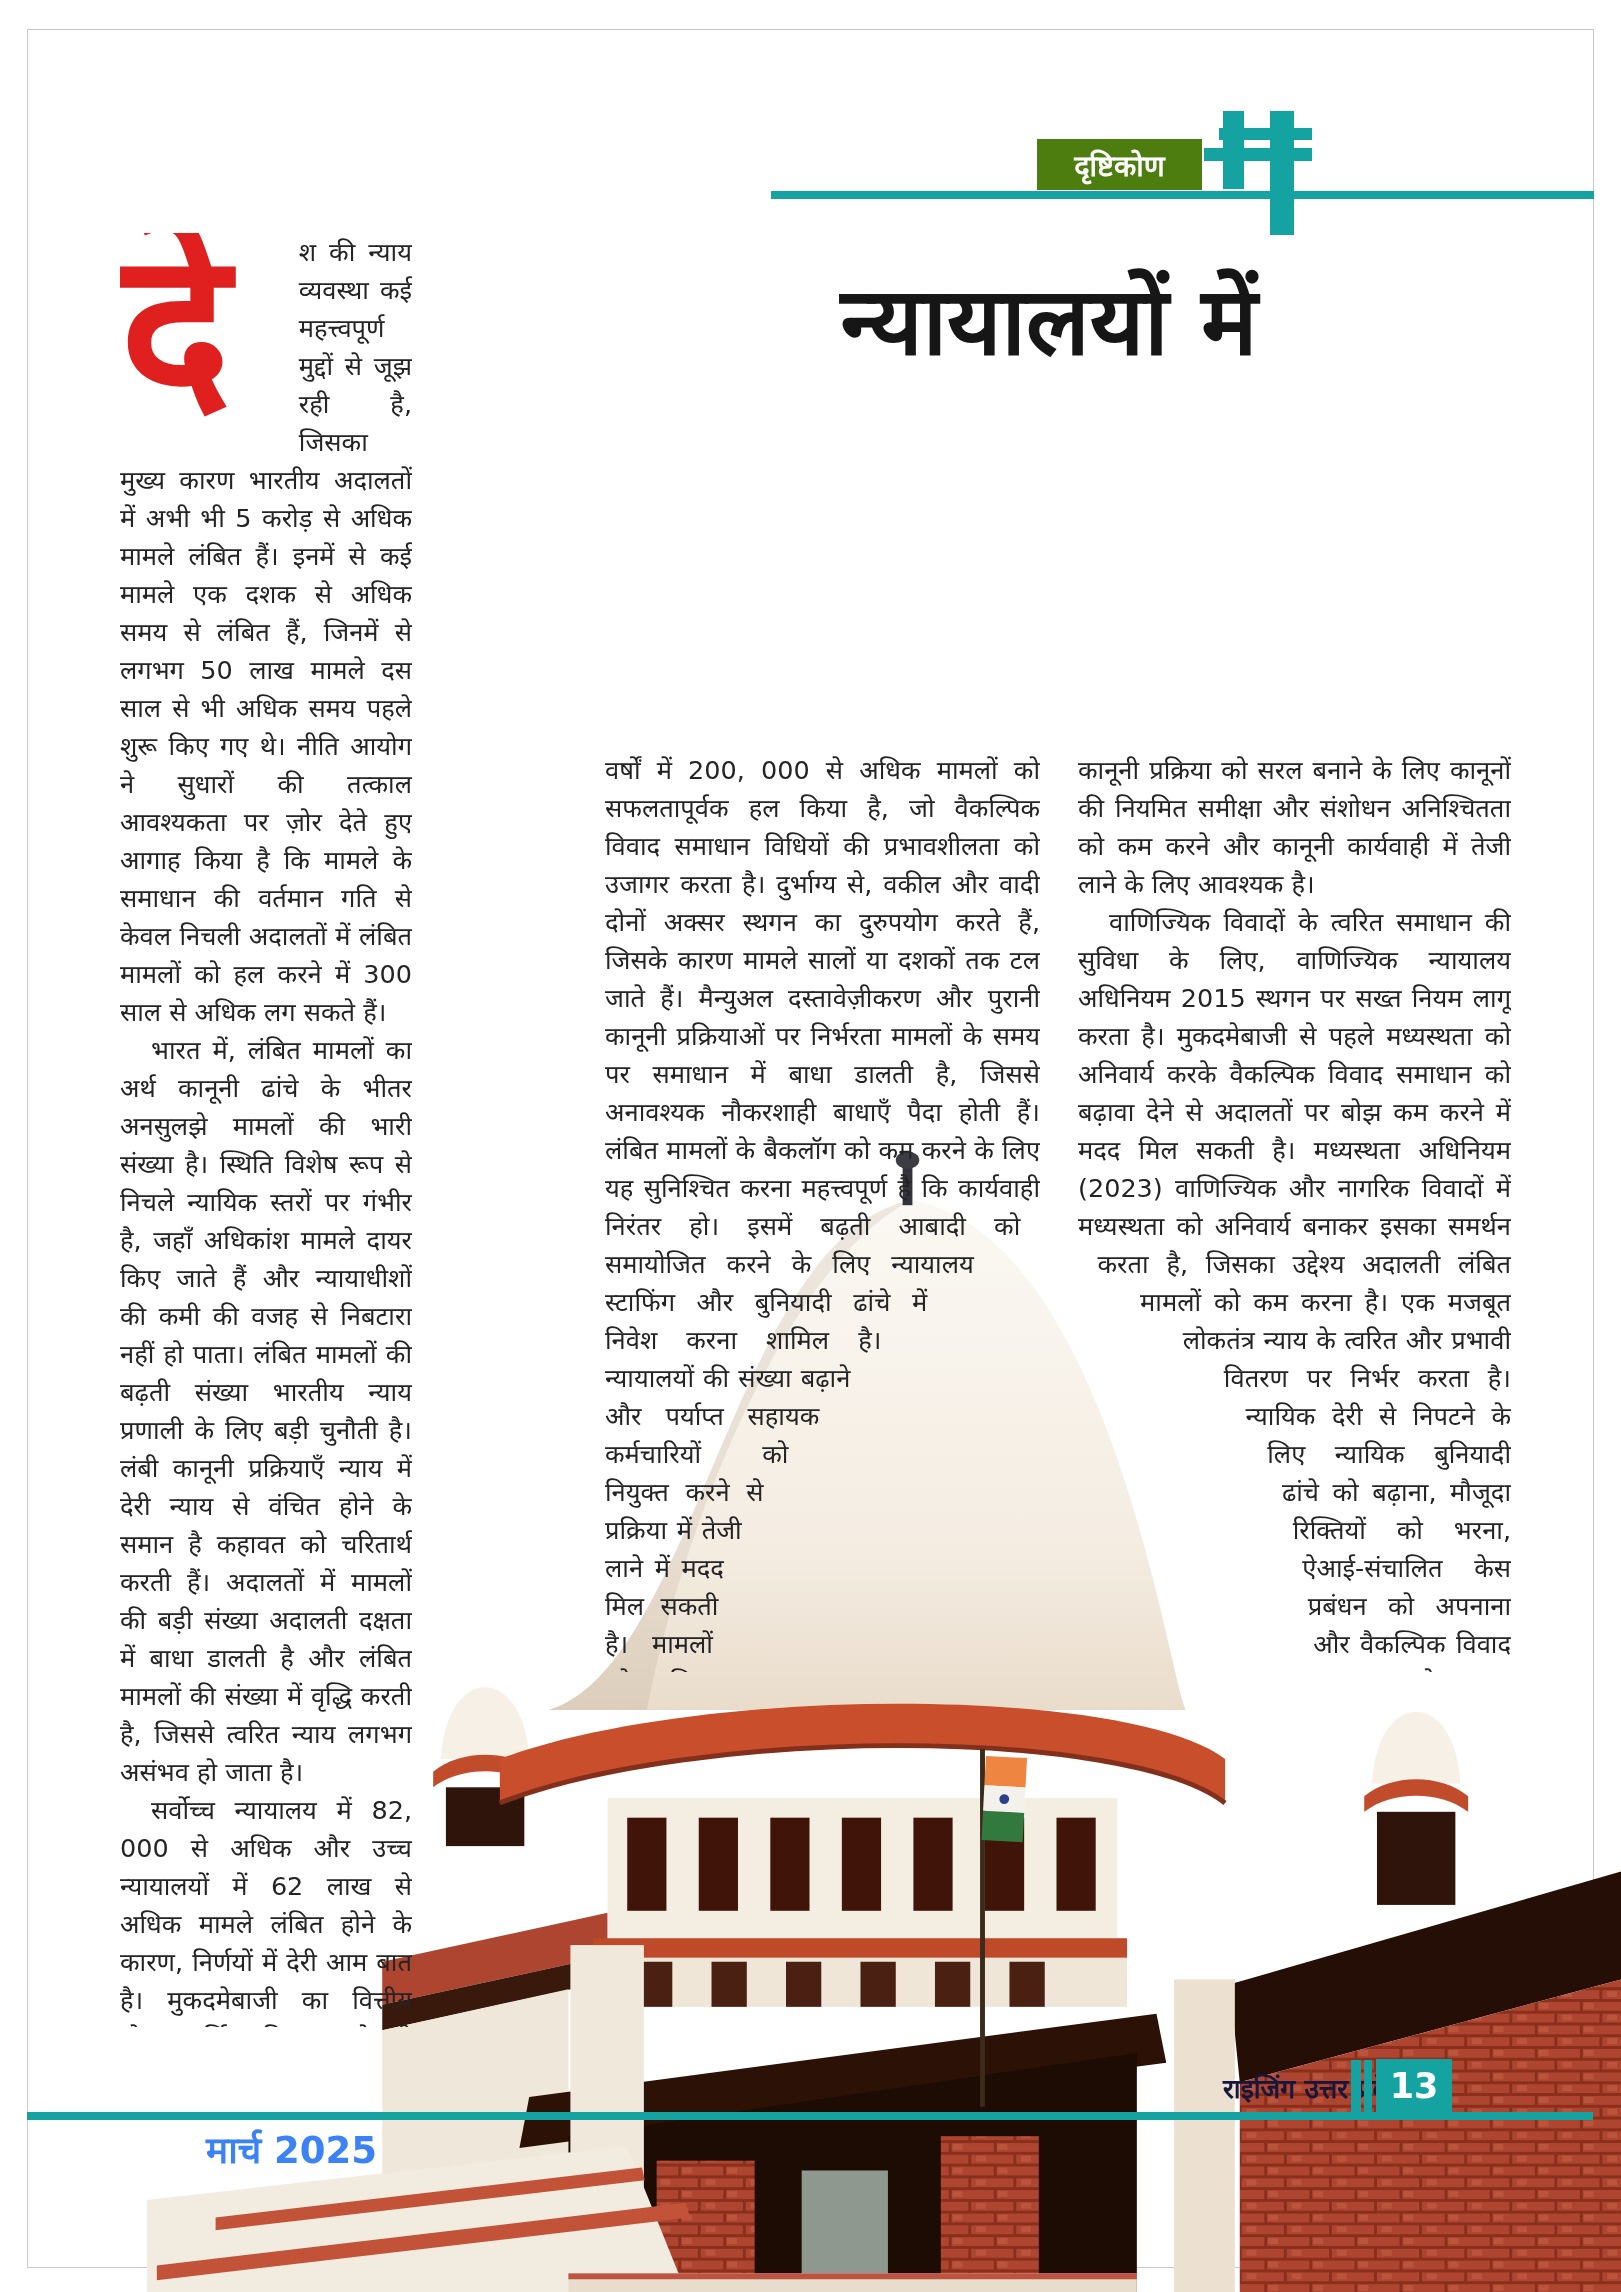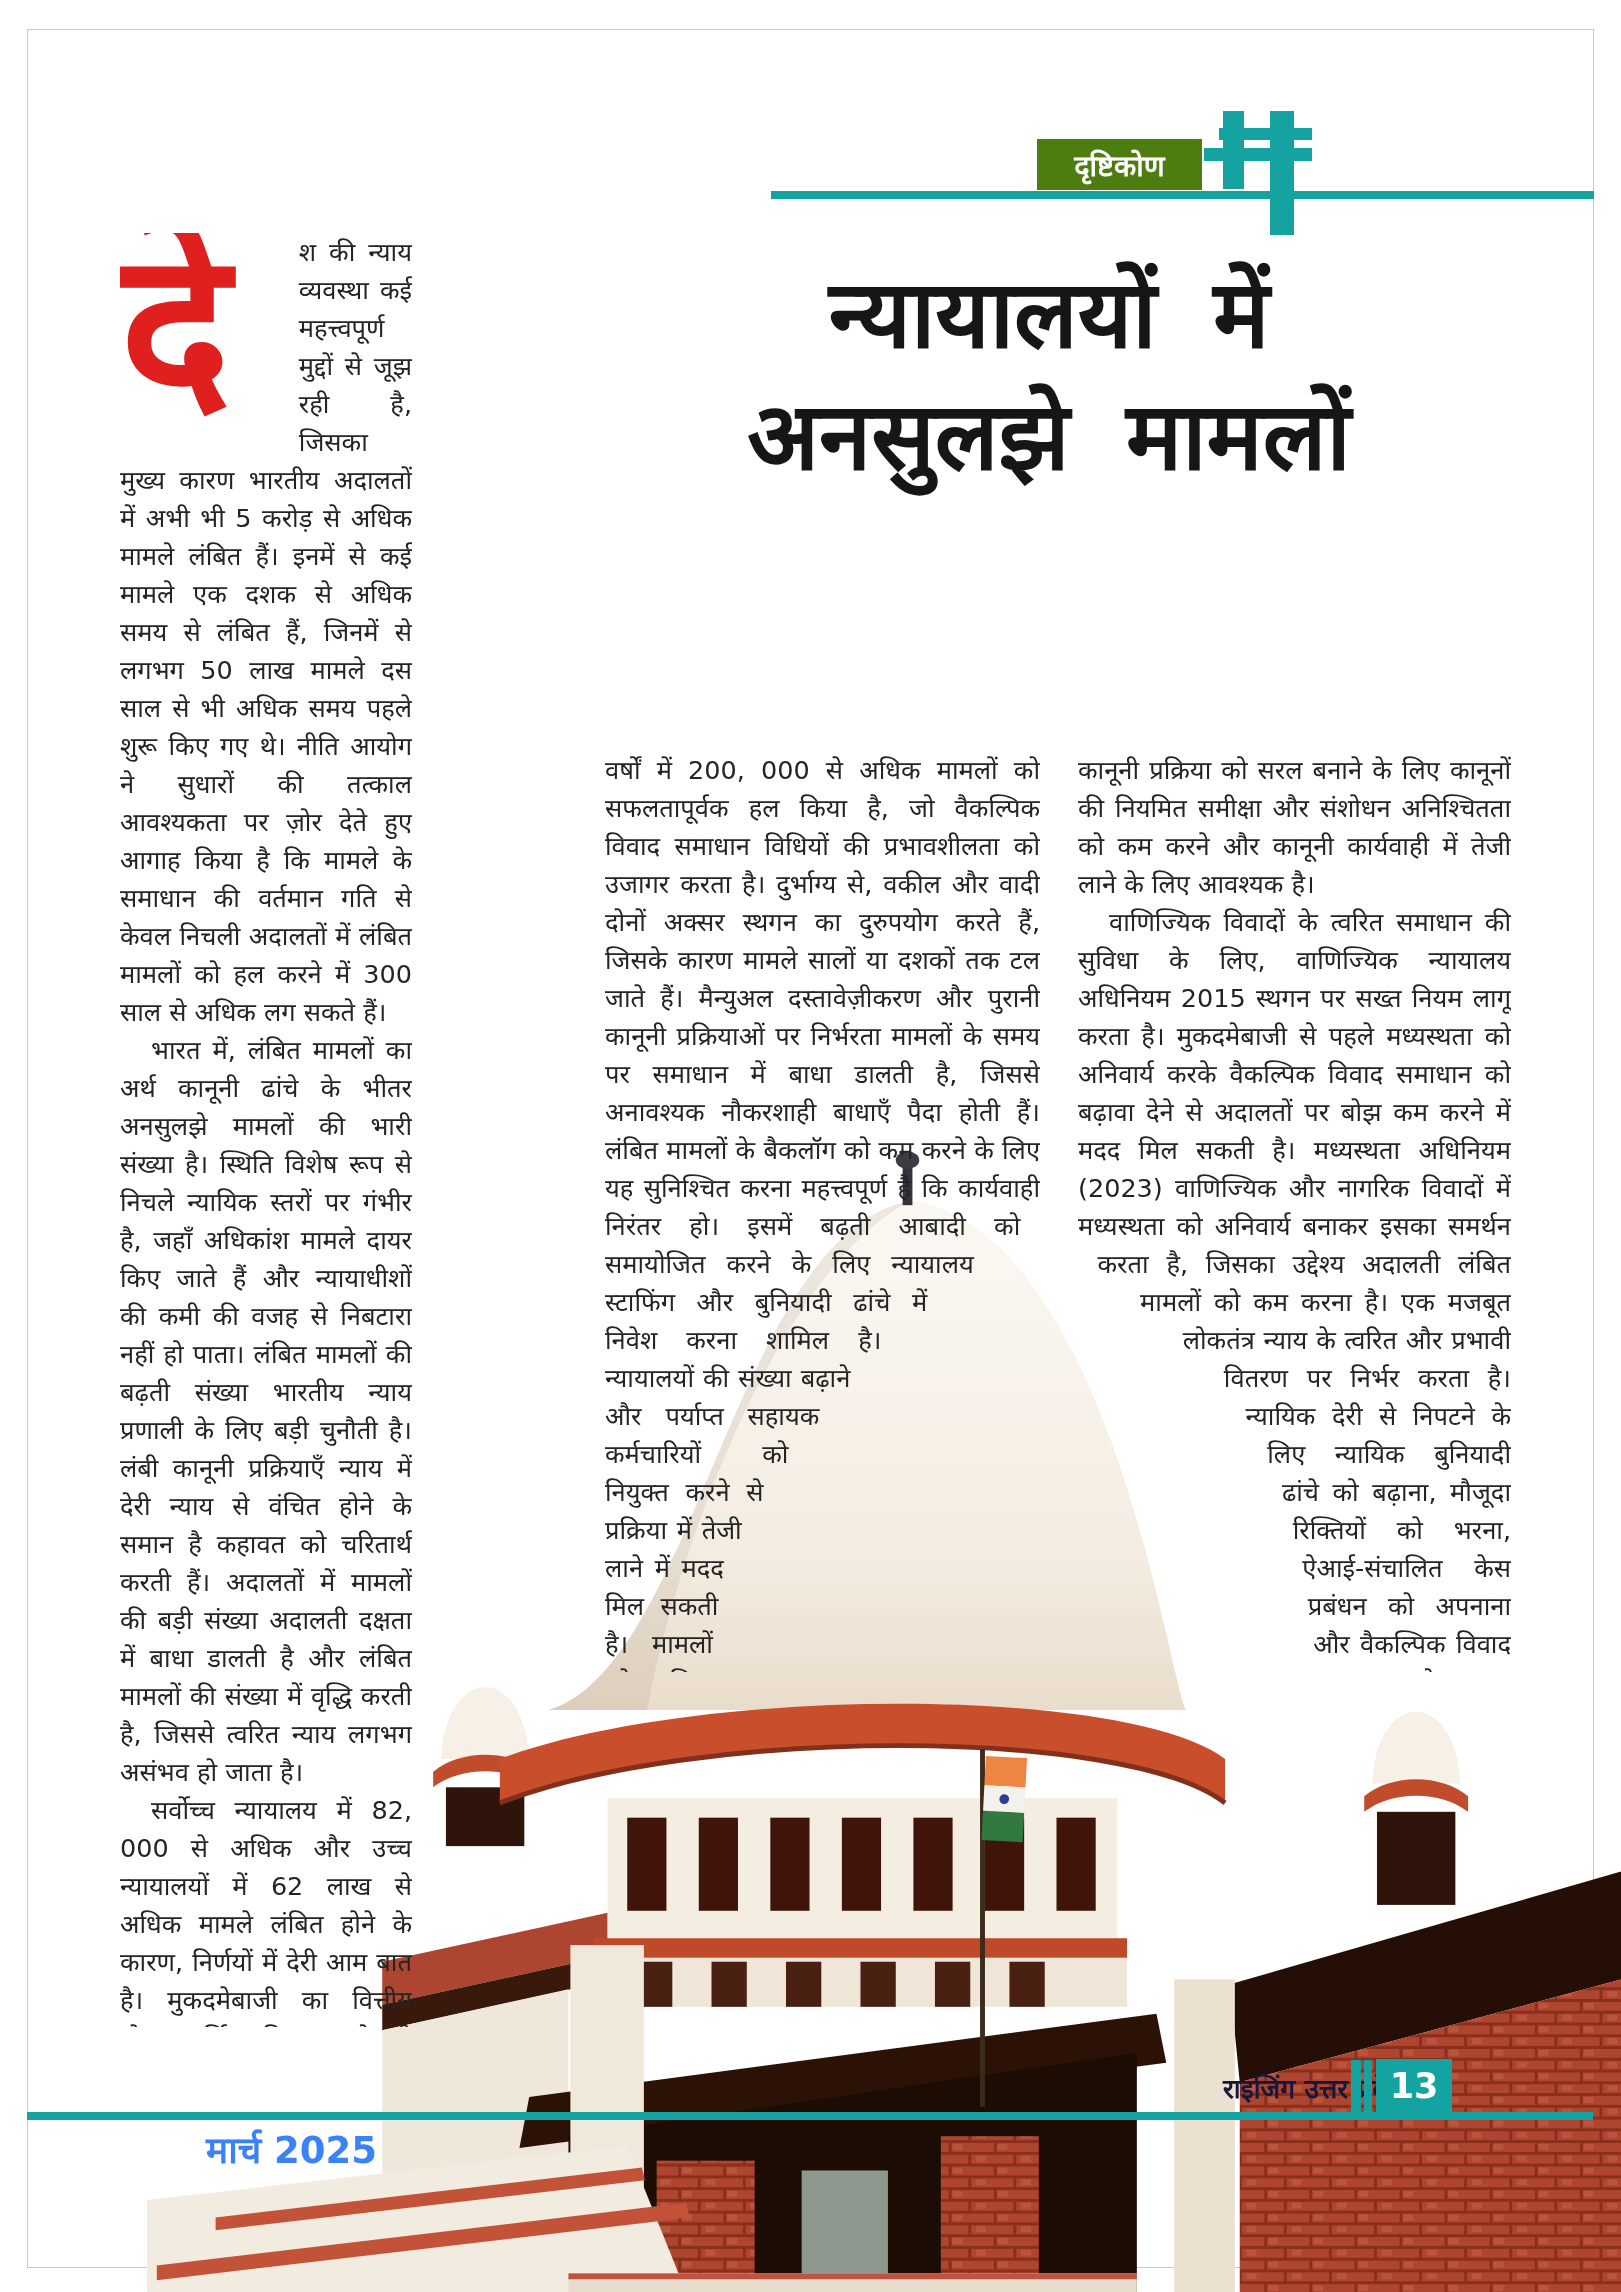--- a/index.html
+++ b/index.html
@@ -15,21 +15,21 @@
   .hash-icon{position:absolute;left:1204px;top:111px;width:108px;height:127px;z-index:4;}
   .hash-icon i{position:absolute;background:#14a3a1;display:block;}
   .hash-h1{left:14.7px;top:16.7px;width:93px;height:12.7px;}
   .hash-h2{left:0px;top:37px;width:108px;height:12.7px;}
   .hash-v1{left:18.6px;top:0px;width:21.6px;height:78px;}
   .hash-v2{left:66px;top:0px;width:23.5px;height:124px;}
 
   
   .headline{position:absolute;left:608px;top:261px;width:882px;text-align:center;z-index:2;
     font-weight:800;color:#161616;font-size:94px;line-height:122px;}
-  .headline div{white-space:nowrap;font-family:Liberation Mono, monospace;}
+  .headline div{white-space:nowrap;}
 
   
   .col{position:absolute;z-index:2;color:#242424;font-size:25.5px;line-height:38px;
     text-align:justify;overflow:hidden;}
   .col p{margin:0;}
   .col p + p{text-indent:31px;}
   .col1{left:120px;top:233px;width:292px;height:1794px;}
   .col2{left:605px;top:751px;width:435px;height:921px;}
   .col3{left:1078px;top:751px;width:433px;height:921px;}
   .dropcap{float:left;width:167px;height:208px;margin:5.9px 11.8px 0 0;color:#e01f1f;
@@ -66,21 +66,20 @@
   </div>
   <div class="hash-icon">
     <i class="hash-h1"></i>
       <i class="hash-h2"></i>
       <i class="hash-v1"></i>
       <i class="hash-v2"></i>
   </div>
 
   <div class="headline">
     <div>न्यायालयों में</div>
-    <div>अनसुलझे मामलों</div>
   </div>
 
   <div class="col col1">
     <p class="lead"><span class="dropcap">दे</span><span>श की न्याय व्यवस्था कई महत्त्वपूर्ण मुद्दों से जूझ रही है, जिसका मुख्य कारण भारतीय अदालतों में अभी भी 5 करोड़ से अधिक मामले लंबित हैं। इनमें से कई मामले एक दशक से अधिक समय से लंबित हैं, जिनमें से लगभग 50 लाख मामले दस साल से भी अधिक समय पहले शुरू किए गए थे। नीति आयोग ने सुधारों की तत्काल आवश्यकता पर ज़ोर देते हुए आगाह किया है कि मामले के समाधान की वर्तमान गति से केवल निचली अदालतों में लंबित मामलों को हल करने में 300 साल से अधिक लग सकते हैं।</span></p>
   <p>भारत में, लंबित मामलों का अर्थ कानूनी ढांचे के भीतर अनसुलझे मामलों की भारी संख्या है। स्थिति विशेष रूप से निचले न्यायिक स्तरों पर गंभीर है, जहाँ अधिकांश मामले दायर किए जाते हैं और न्यायाधीशों की कमी की वजह से निबटारा नहीं हो पाता। लंबित मामलों की बढ़ती संख्या भारतीय न्याय प्रणाली के लिए बड़ी चुनौती है। लंबी कानूनी प्रक्रियाएँ न्याय में देरी न्याय से वंचित होने के समान है कहावत को चरितार्थ करती हैं। अदालतों में मामलों की बड़ी संख्या अदालती दक्षता में बाधा डालती है और लंबित मामलों की संख्या में वृद्धि करती है, जिससे त्वरित न्याय लगभग असंभव हो जाता है।</p>
       <p>सर्वोच्च न्यायालय में 82, 000 से अधिक और उच्च न्यायालयों में 62 लाख से अधिक मामले लंबित होने के कारण, निर्णयों में देरी आम बात है। मुकदमेबाजी का वित्तीय बोझ आर्थिक विकास को भी बाधित करता है, क्योंकि यह संसाधनों को ख़त्म करता है और व्यक्तियों और व्यवसायों को कानूनी कार्यवाही करने से हतोत्साहित करता है। भारत में न्यायिक देरी की अनुमानित लागत दो मिलियन डॉलर से अधिक है। न्याय प्रणाली पर लंबित मामलों का प्रभाव गहरा और दूरगामी है। लंबे समय तक चलने वाले मामले कानूनी प्रणाली में जनता के विश्वास को डिगा सकते हैं। देरी का यह चक्र समस्या को और बढ़ाता है।</p>
     </div>
 
   <div class="col col2">
     <span class="wrap-right"></span>

